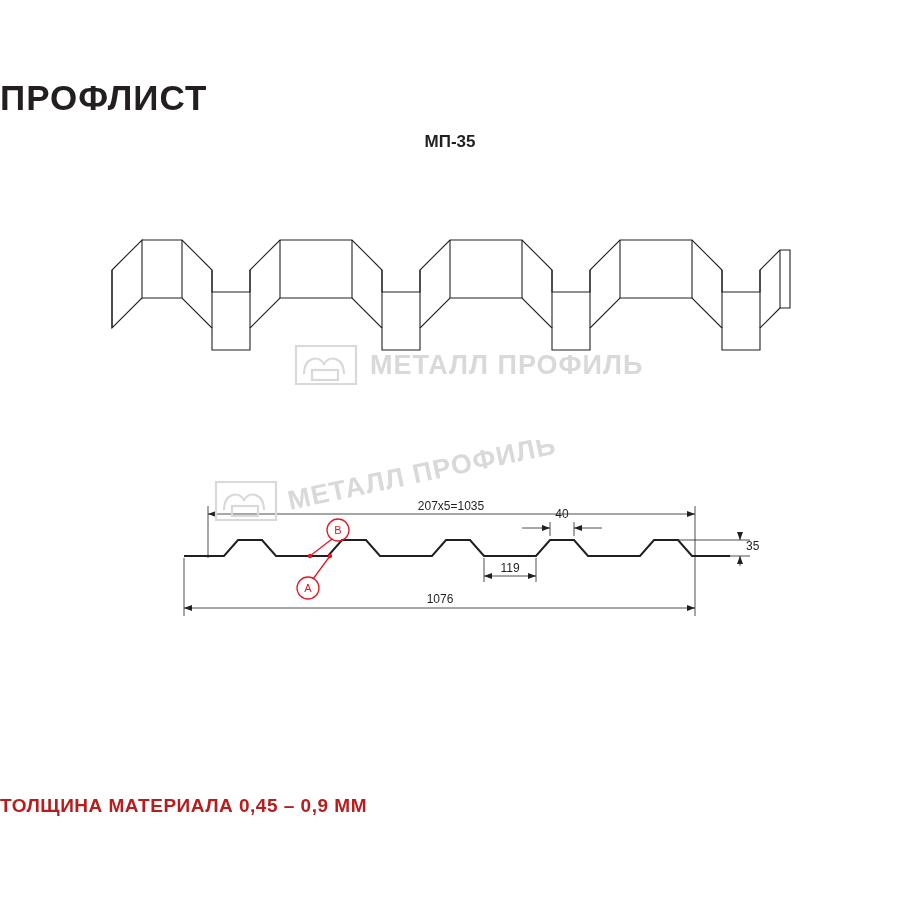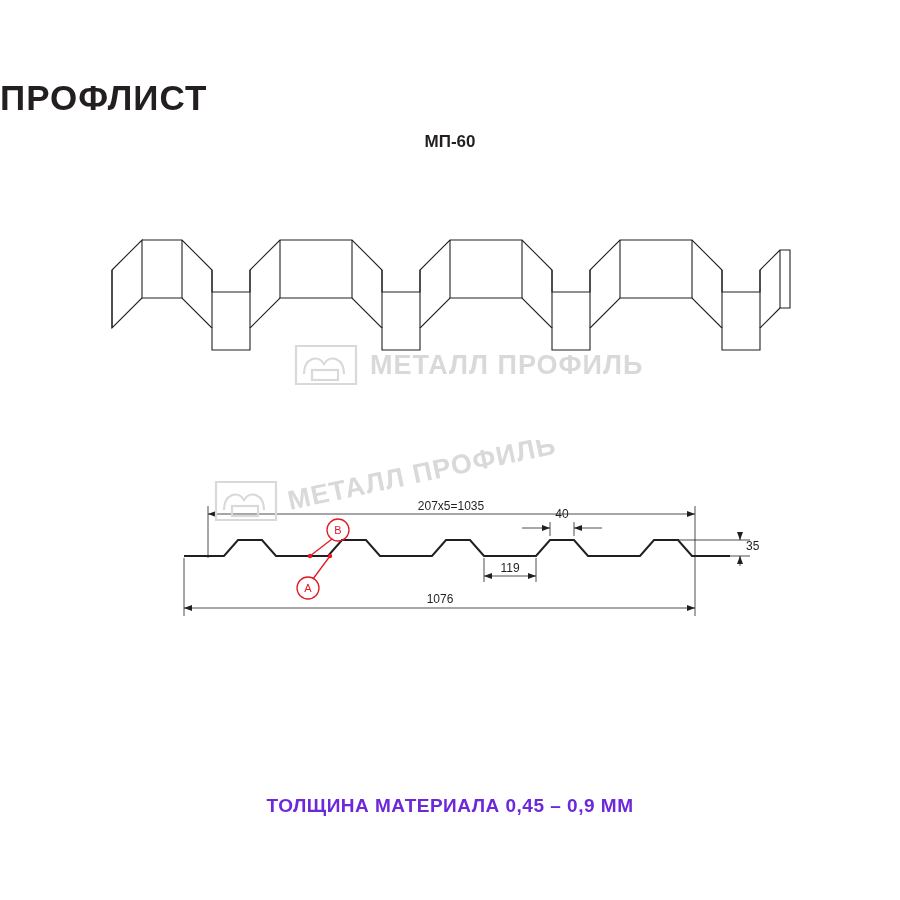--- a/index.html
+++ b/index.html
@@ -38,25 +38,25 @@
     text-align: center;
     font-size: 17px;
     font-weight: bold;
     color: #231f20;
   }
   .footer-note {
     position: absolute;
     top: 795px;
     left: 0;
     width: 900px;
-    text-align: center;
+    text-align: left;
     font-size: 19px;
     font-weight: bold;
     letter-spacing: 0.5px;
-    color: #6d28d9;
+    color: #b91c1c;
   }
   .iso-svg {
     position: absolute;
     left: 90px;
     top: 230px;
   }
   .section-svg {
     position: absolute;
     left: 150px;
     top: 470px;
@@ -118,21 +118,21 @@
     font-size: 11px;
     fill: #e01b24;
   }
 </style>
 </head>
 <body>
 
 <div class="page">
 
   <div class="title">ПРОФЛИСТ</div>
-  <div class="subtitle">МП-60</div>
+  <div class="subtitle">МП-35</div>
 
   <svg class="iso-svg" width="720" height="160" viewBox="0 0 720 160">
 
     <g class="ln">
 
       <path d="M 22 40 L 52 10 L 52 68 L 22 98 Z"></path>
       <path d="M 22 98 L 22 40"></path>
 
       <path d="M 52 10 L 92 10 L 122 40 L 122 62 L 160 62 L 160 40 L 190 10 L 230 10"></path>
       <path d="M 52 68 L 92 68 L 122 98 L 122 120 L 160 120 L 160 98 L 190 68 L 230 68"></path>

